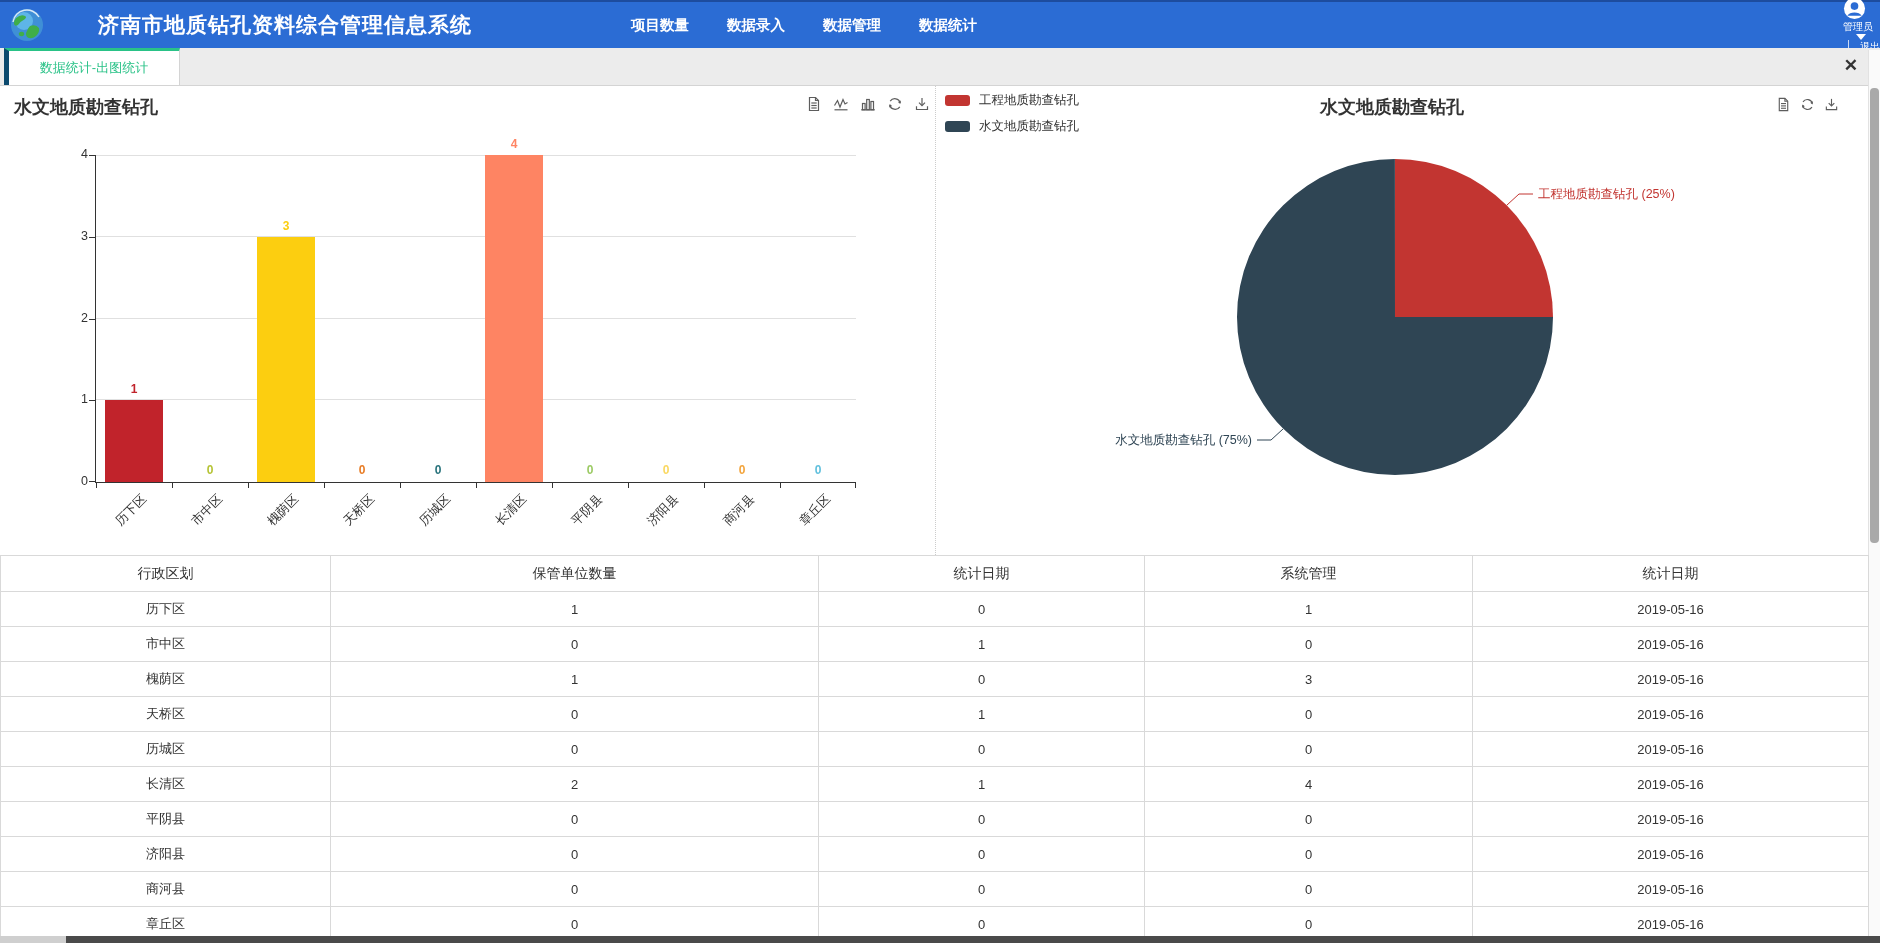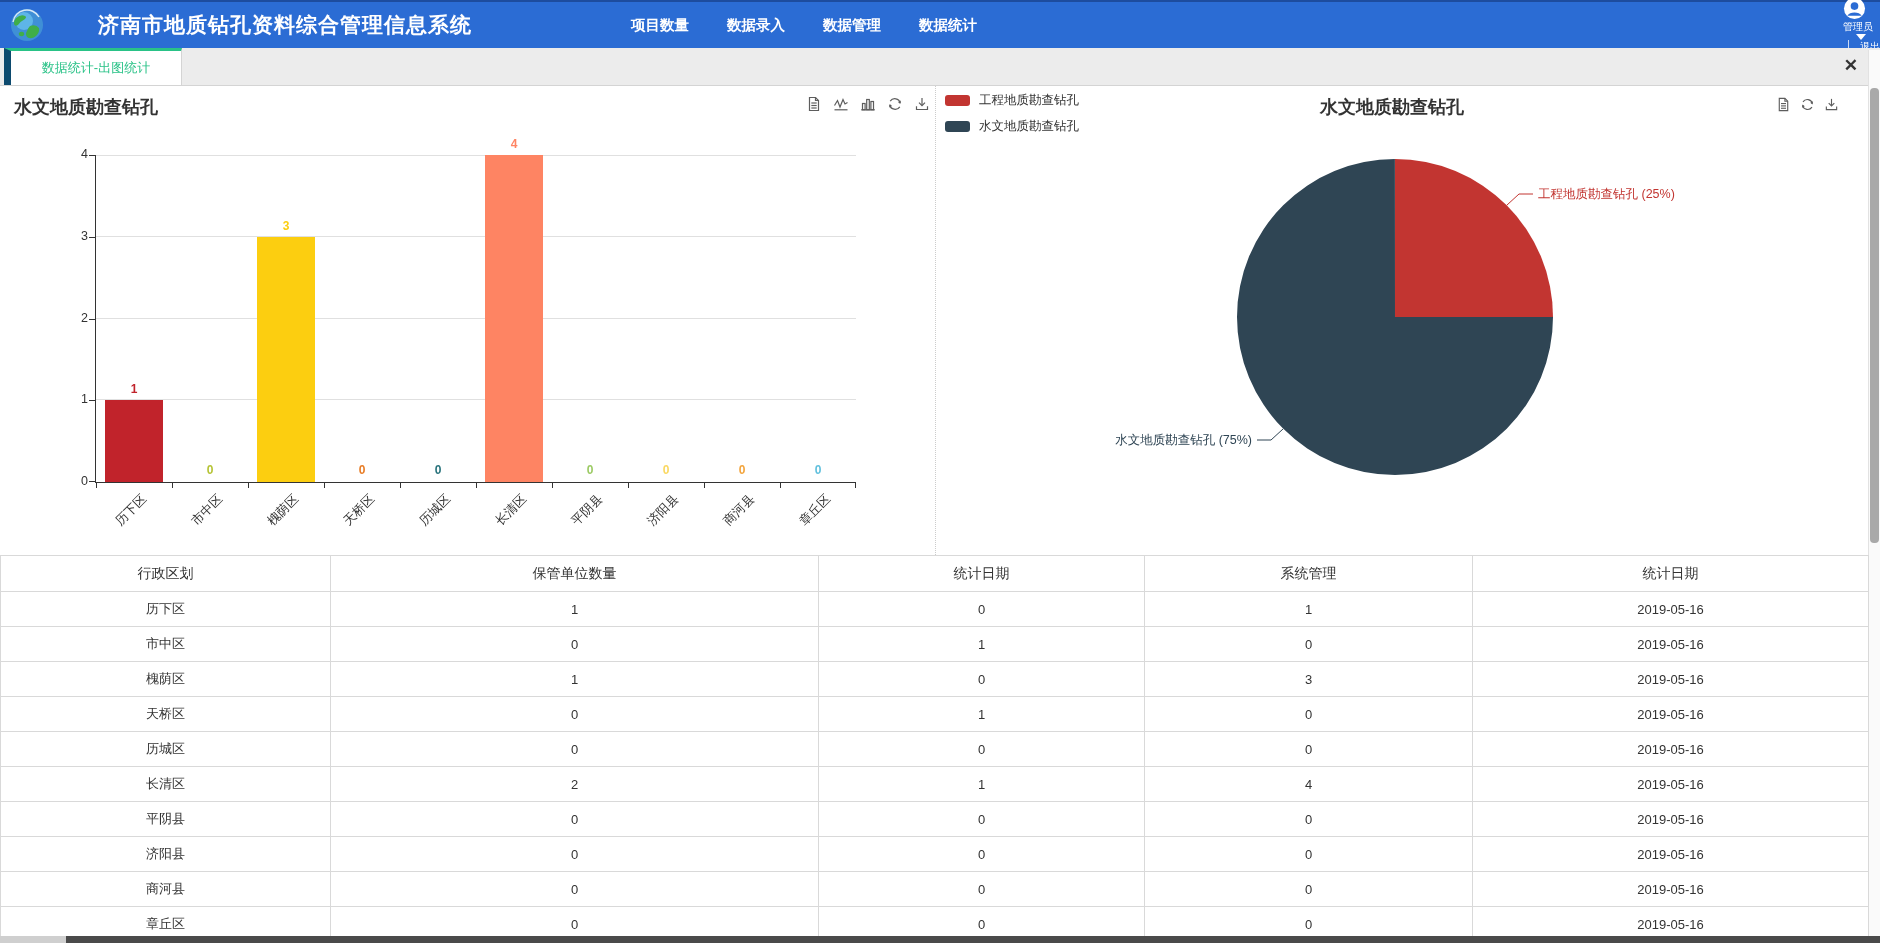--- a/index.html
+++ b/index.html
@@ -17,21 +17,21 @@
   .avatar { width:23px; height:23px; margin-right:8px; cursor:pointer; }
   .user-label { cursor:pointer; }
   .caret { width:0; height:0; border-left:5px solid transparent; border-right:5px solid transparent;
            border-top:6px solid #fff; margin-left:5px; cursor:pointer; }
   .logout { border-left:1px solid rgba(255,255,255,.75); padding-left:11px; margin-left:12px; cursor:pointer; }
 
   
   .tab-bar { position:absolute; left:0; top:48px; width:1880px; height:38px; background:#ececec;
              border-bottom:1px solid #d4d4d4; box-sizing:border-box; }
   .tab { position:absolute; left:4px; top:0; width:170px; height:34px; background:#fff;
-         border-top:3px solid var(--tab-accent,#29c287); border-left:7px solid #0c4a6e; border-right:1px solid #d4d4d4;
+         border-top:3px solid var(--tab-accent,#29c287); border-left:5px solid #0c4a6e; border-right:1px solid #d4d4d4;
          color:var(--tab-accent,#29c287); font-size:13px; text-align:center; line-height:34px; cursor:pointer; }
   .tab-close { position:absolute; right:22px; top:7px; font-size:17px; font-weight:bold; color:#333; cursor:pointer; line-height:22px; }
 
   
   .section-title { position:absolute; font-size:18px; font-weight:bold; color:#333; white-space:nowrap; }
   .toolbox { position:absolute; display:flex; gap:11px; }
   .tb-icon { width:16px; height:16px; cursor:pointer; }
   .tb-icon svg { display:block; }
   .divider-v { position:absolute; left:935px; top:86px; height:469px; width:0; border-left:1px dotted #ccc; }
 

